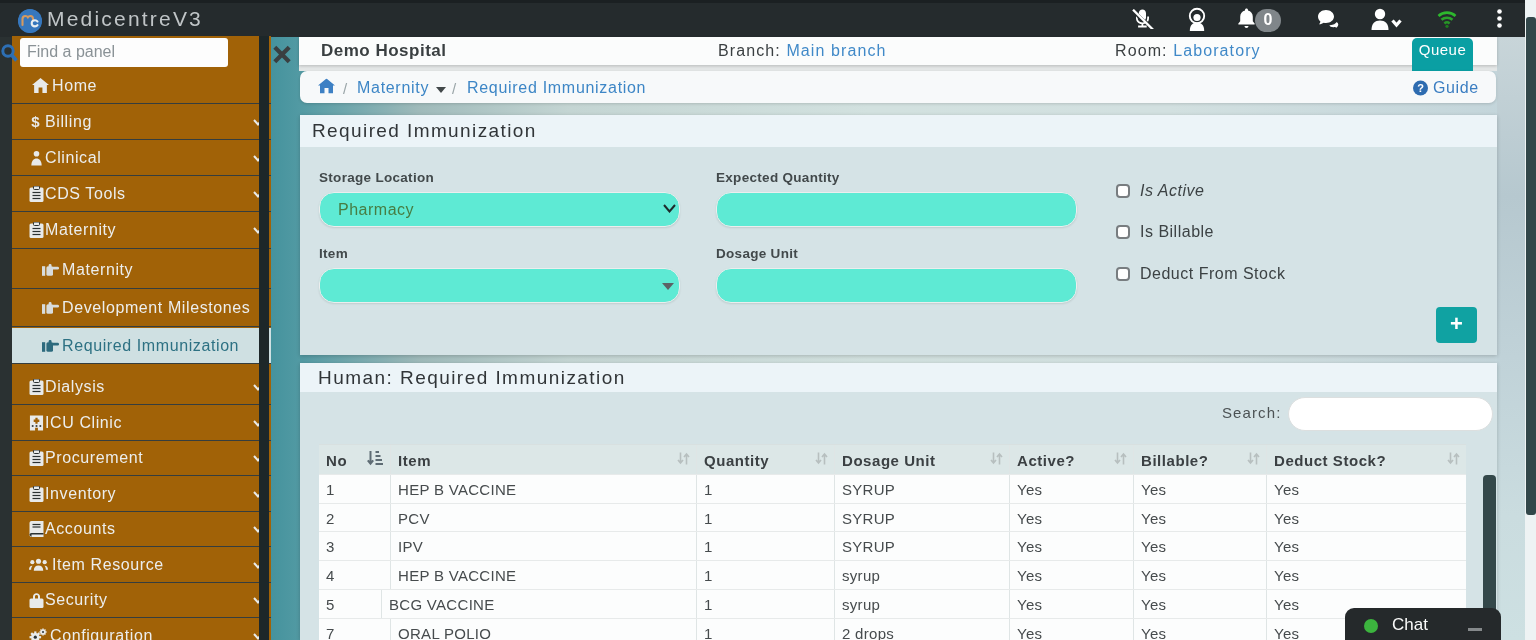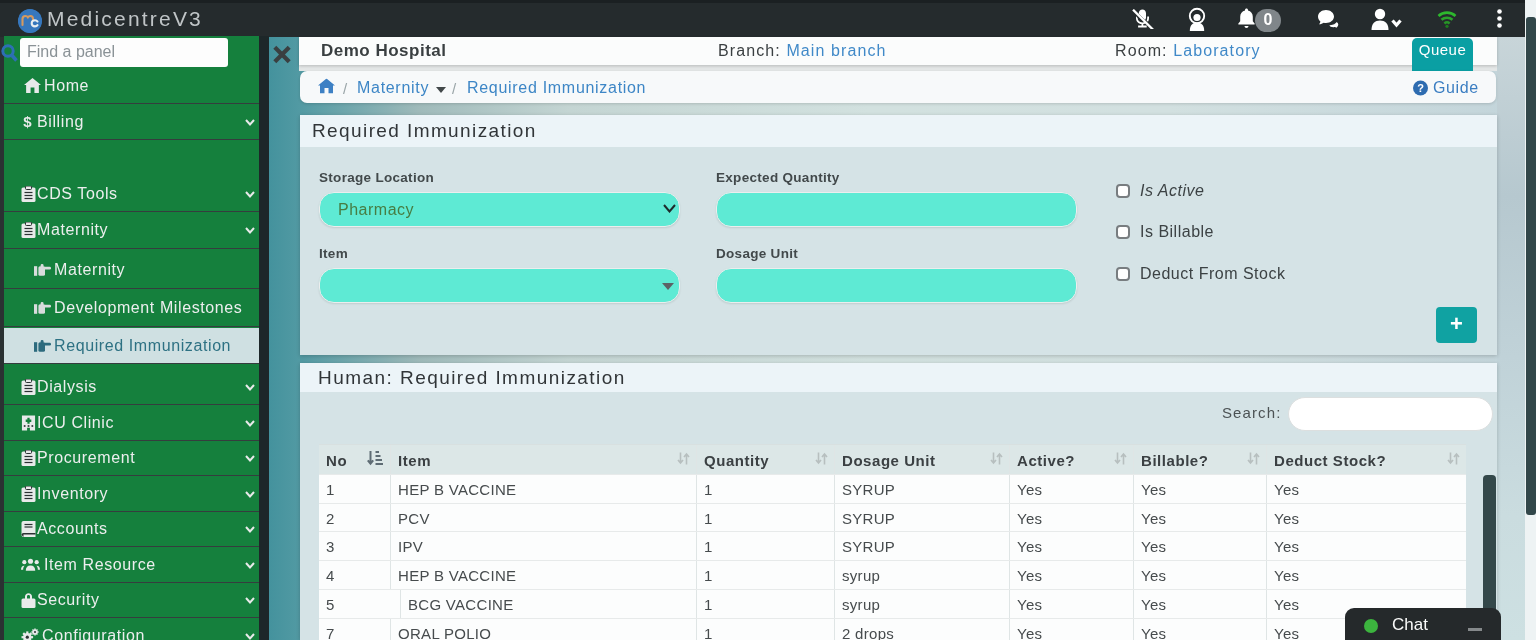--- a/index.html
+++ b/index.html
@@ -13,21 +13,21 @@
 #rightsliver { left:1497px; top:36px; width:29px; height:604px;
   background:linear-gradient(to bottom, #c8d5d9 0px, #b6c8cf 160px, #c0d2d8 320px, #cadcdf 480px, #cde0e2 604px); }
 #grayband { left:299px; top:65px; width:1198px; height:6px; background:#e4e7e7; }
 
 
 #navbar { left:0; top:0; width:1536px; height:37px; background:#252b2d; border-top:3px solid #1b2022; }
 #logo { left:18px; top:9px; width:24px; height:24px; border-radius:50%; background:#3677bd; overflow:hidden; }
 #brand { left:47px; top:7px; color:#c0c5c7; font-size:21px; letter-spacing:2.2px; }
 
 
-#sidebar { left:4px; top:36px; width:259px; height:604px; background:#15803d; }
+#sidebar { left:12px; top:36px; width:259px; height:604px; background:#a16207; }
 #sideshadow { left:259px; top:36px; width:10px; height:604px; background:#1d2729; }
 #sidesearch { left:20px; top:38px; width:208px; height:29px; background:#fdfdfd; border-radius:3px; }
 #sidesearch span { position:absolute; left:7px; top:5px; color:#8a9296; font-size:16px; }
 #hl .ico path, #hl .ico rect { fill:#2d6b7e; }
 .sub { color:#d9dddd; }
 .mitem { left:0; width:259px; border-bottom:1px solid #353d3e; color:#eceeee; font-size:16px; letter-spacing:0.6px; }
 .mitem .txt { position:absolute; left:33px; top:50%; transform:translateY(-50%); white-space:nowrap; }
 .mitem .ico { position:absolute; left:17px; top:50%; transform:translateY(-50%); width:15px; height:16px; }
 .mitem.homeitem .ico { left:20px; width:17px; height:17px; }
 .mitem.homeitem .txt { left:40px; }
@@ -147,20 +147,30 @@
       <svg class="ico" viewBox="0 0 16 15" fill="#e8eaea">
         <path d="M8 0 L16 6.5 L14 6.5 L14 14 L9.8 14 L9.8 9 L6.2 9 L6.2 14 L2 14 L2 6.5 L0 6.5 Z"></path>
       </svg>
       <span class="txt">Home</span>
     </div>
     <div class="mitem abs" style="top:68px; height:36px;">
       <svg class="ico" viewBox="0 0 16 16" fill="none">
         <text x="2.5" y="13.5" font-size="16" font-weight="bold" fill="#e8eaea" font-family="Liberation Sans">$</text>
       </svg>
       <span class="txt">Billing</span>
+      <svg class="chev" viewBox="0 0 12 12">
+        <path d="M2 4 L6 8.5 L10 4" stroke="#e8eaea" stroke-width="2" fill="none"></path>
+      </svg>
+    </div>
+    <div class="mitem abs" style="top:104px; height:36px;">
+      <svg class="ico" viewBox="0 0 16 16" fill="#e8eaea">
+        <circle cx="8" cy="3.5" r="3"></circle>
+        <path d="M2.5 16 C2.5 11 5 8.5 8 8.5 C11 8.5 13.5 11 13.5 16 Z"></path>
+      </svg>
+      <span class="txt">Clinical</span>
       <svg class="chev" viewBox="0 0 12 12">
         <path d="M2 4 L6 8.5 L10 4" stroke="#e8eaea" stroke-width="2" fill="none"></path>
       </svg>
     </div>
     <div class="mitem abs" style="top:140px; height:36px;">
       <svg class="ico" viewBox="0 0 14 16" fill="#e8eaea">
         <rect x="0" y="1.5" width="14" height="14.5" rx="1.5"></rect>
         <rect x="4" y="0" width="6" height="3.5" rx="1" fill="#e8eaea" stroke="#2a3132"></rect>
         <line x1="3" y1="6.5" x2="11" y2="6.5" stroke="#2a3132" stroke-width="1.2"></line>
         <line x1="3" y1="9.5" x2="11" y2="9.5" stroke="#2a3132" stroke-width="1.2"></line>
@@ -548,21 +558,21 @@
           <span>Yes</span>
         </div>
         <div class="td" style="left:947px; width:200px; ">
           <span>Yes</span>
         </div>
       </div>
       <div class="tr trow" style="top:144.8px;">
         <div class="td" style="left:0px; width:71px; border-left:none;">
           <span>5</span>
         </div>
-        <div class="td" style="left:81px; width:306px; ">
+        <div class="td" style="left:62px; width:306px; ">
           <span>BCG VACCINE</span>
         </div>
         <div class="td" style="left:377px; width:138px; ">
           <span>1</span>
         </div>
         <div class="td" style="left:515px; width:175px; ">
           <span>syrup</span>
         </div>
         <div class="td" style="left:690px; width:124px; ">
           <span>Yes</span>

